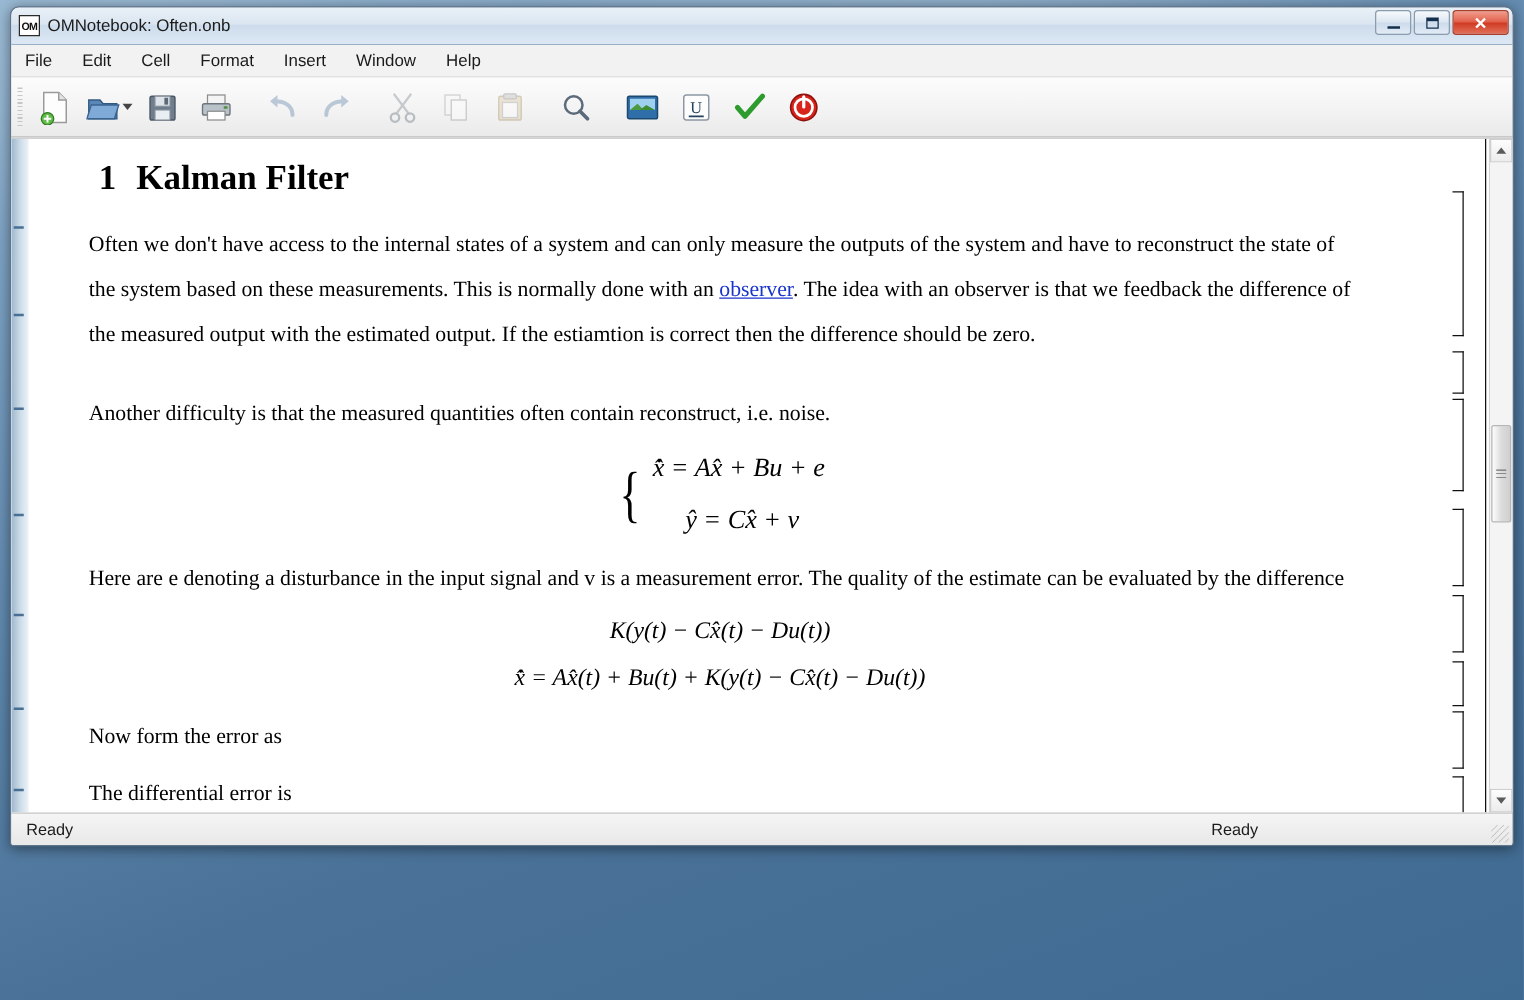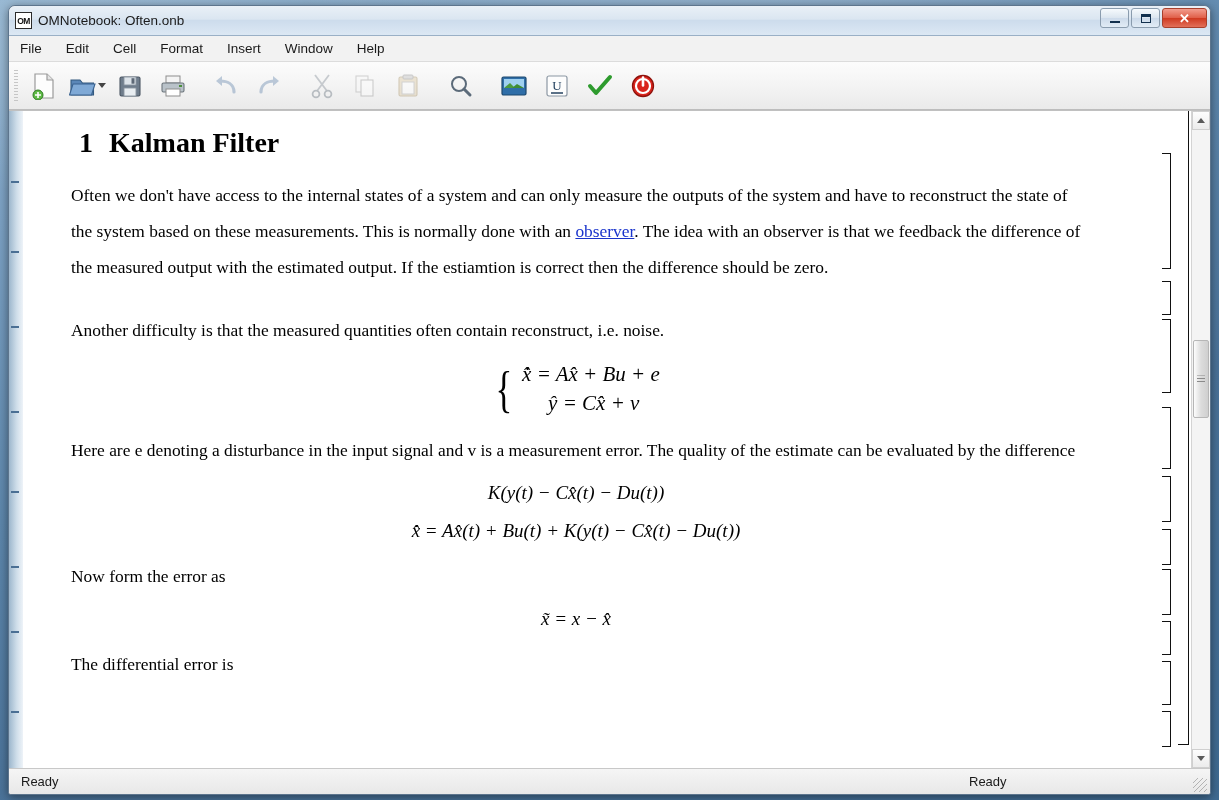--- a/index.html
+++ b/index.html
@@ -20,21 +20,21 @@
     content: "";
     position: absolute; inset: 0;
     background:
       radial-gradient(ellipse 700px 260px at 62% -8%, rgba(255,255,255,0.28), rgba(255,255,255,0) 70%),
       radial-gradient(ellipse 500px 220px at 10% 6%, rgba(255,255,255,0.16), rgba(255,255,255,0) 70%);
   }
   
   #window {
     position: absolute;
     left: 8px; top: 5px;
-    width: 1203px; height: 790px;
+    width: 1203px; height: 672px;
     border: 1px solid #5d758d;
     border-radius: 7px 7px 3px 3px;
     background: #f0f0f0;
     box-shadow: 0 2px 10px rgba(0,0,0,0.45);
     display: flex; flex-direction: column;
     overflow: hidden;
   }
   
   #titlebar {
     height: 30px;
@@ -184,21 +184,21 @@
     text-align: left;
   }
   .brace {
     font-size: 50px;
     font-style: normal;
     line-height: 0.86;
     font-family: "Liberation Serif", serif;
     transform: scaleX(0.7);
     display: inline-block;
   }
-  .brace-lines { display: inline-flex; flex-direction: column; gap: 4px; }
+  .brace-lines { display: inline-flex; flex-direction: column; gap: 16px; }
   .brace-lines .l2 { padding-left: 26px; }
   
   .cellbracket {
     position: absolute;
     right: 0;
     border: 1.4px solid #111;
     border-left: none;
     width: 9px;
   }
   #cellcol {
@@ -457,21 +457,20 @@
 
         <div class="para">Here are e denoting a disturbance in the input signal and v is a measurement error. The quality of the estimate can be evaluated by the difference</div>
 
         <div class="eq eq-md">K(y(t) − Cx̂(t) − Du(t))</div>
 
 
         <div class="eq eq-md">x̂̇ = Ax̂(t) + Bu(t) + K(y(t) − Cx̂(t) − Du(t))</div>
 
         <div class="para">Now form the error as</div>
 
-        <div class="eq eq-md">x̃ = x − x̂</div>
 
         <div class="para">The differential error is</div>
 
       </div>
 
       <div id="cellcol">
         <div class="cellbracket" style="top:42px;  height:116px;"></div>
         <div class="cellbracket" style="top:170px; height:34px;"></div>
         <div class="cellbracket" style="top:208px; height:74px;"></div>
         <div class="cellbracket" style="top:296px; height:62px;"></div>

